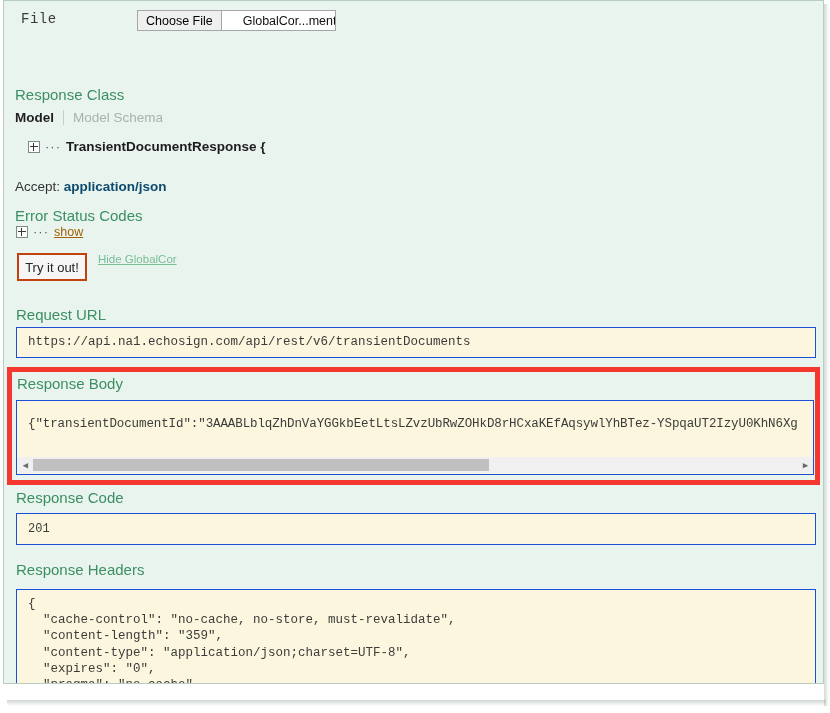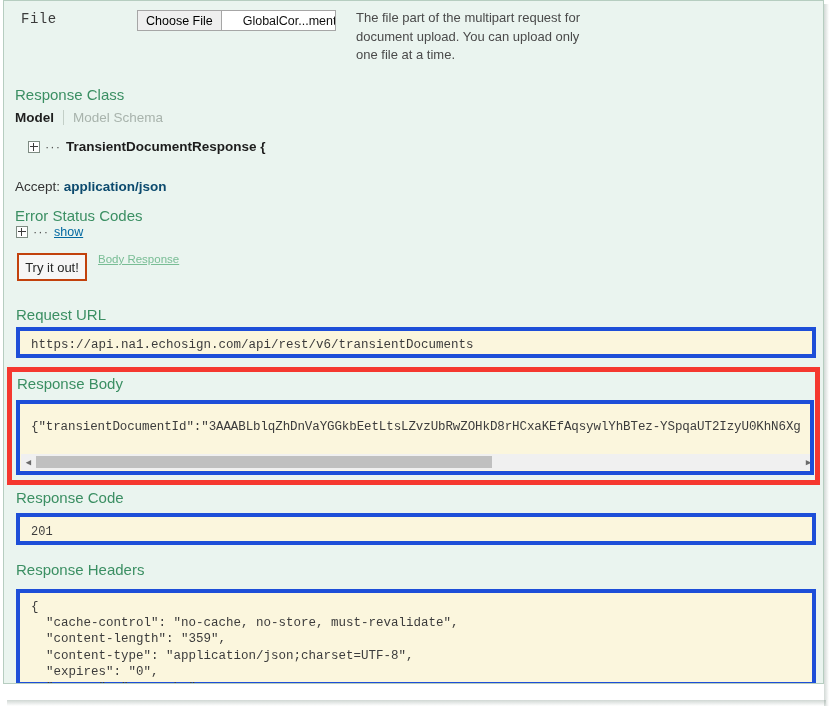--- a/index.html
+++ b/index.html
@@ -204,21 +204,21 @@
   
   .show-row {
     position: absolute;
     left: 12px;
     top: 224px;
     display: flex;
     align-items: center;
     gap: 5px;
   }
   .show-link {
-    color: #0369a1;
+    color: #a16207;
     text-decoration: underline;
     font-size: 12.5px;
   }
 
   
   .tryit-btn {
     position: absolute;
     left: 13px;
     top: 252px;
     width: 70px;
@@ -239,21 +239,21 @@
     top: 252px;
     font-size: 11.5px;
     color: #79bd95;
     text-decoration: underline;
   }
 
   
   .code-block {
     position: absolute;
     background: #fbf6dd;
-    border: 4px solid #1d4ed8;
+    border: 1px solid #1d4ed8;
     box-sizing: border-box;
     font-family: "Liberation Mono", monospace;
     color: #3c3c3c;
   }
   .code-block pre {
     margin: 0;
     font-family: "Liberation Mono", monospace;
     white-space: pre;
   }
 
@@ -361,21 +361,20 @@
 
 <div class="page">
   <div class="panel">
 
     <div class="file-row">
       <div class="file-label">File</div>
       <div class="file-input">
         <div class="choose-btn">Choose File</div>
         <div class="file-name">GlobalCor...ment.pdf</div>
       </div>
-      <div class="file-desc">The file part of the multipart request for document upload. You can upload only one file at a time.</div>
     </div>
 
     <div class="sec-head" style="left:11px; top:85px;">Response Class</div>
 
     <div class="model-tabs">
       <span class="tab-model">Model</span>
       <span class="tab-sep"></span>
       <span class="tab-schema">Model Schema</span>
     </div>
 
@@ -391,21 +390,21 @@
     </div>
 
     <div class="sec-head" style="left:11px; top:206px;">Error Status Codes</div>
     <div class="show-row">
       <span class="expander"></span>
       <span class="ellipsis-dots">···</span>
       <span class="show-link">show</span>
     </div>
 
     <div class="tryit-btn">Try it out!</div>
-    <div class="hide-resp">Body Response</div>
+    <div class="hide-resp">Hide GlobalCor</div>
 
     <div class="sec-head" style="left:12px; top:299px;margin-top:6px;">Request URL</div>
     <div class="code-block" id="request-url-block">
       <div class="inner">https://api.na1.echosign.com/api/rest/v6/transientDocuments</div>
     </div>
 
     <div class="sec-head" id="response-body-head">Response Body</div>
     <div class="code-block" id="response-body-block">
       <div class="body-text">{"transientDocumentId":"3AAABLblqZhDnVaYGGkbEetLtsLZvzUbRwZOHkD8rHCxaKEfAqsywlYhBTez-YSpqaUT2IzyU0KhN6Xg</div>
       <div class="hscroll">

